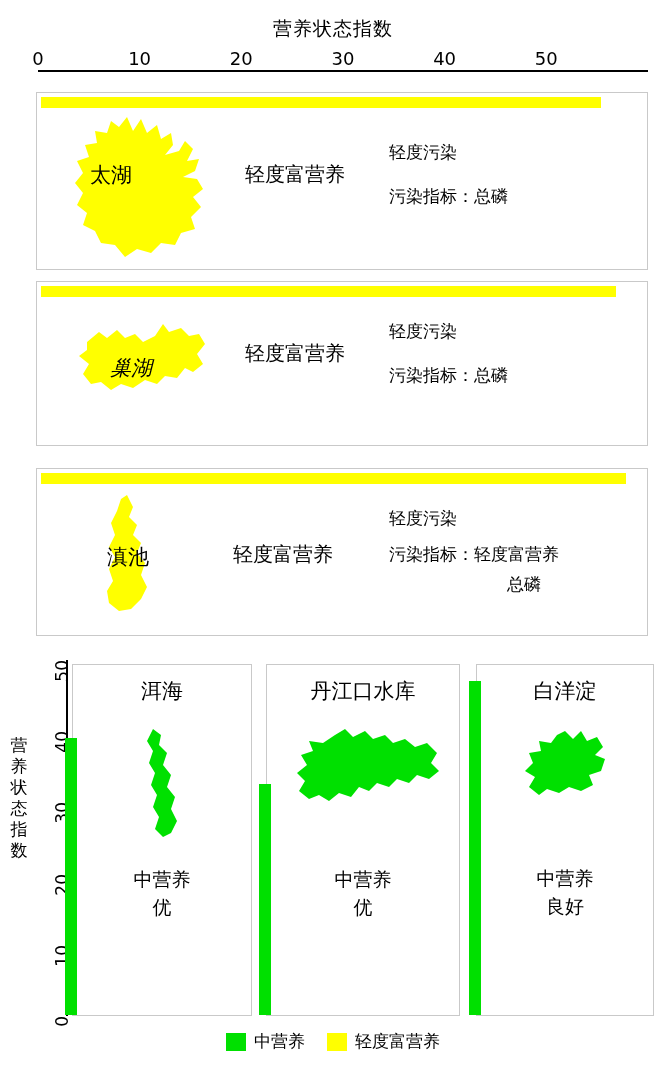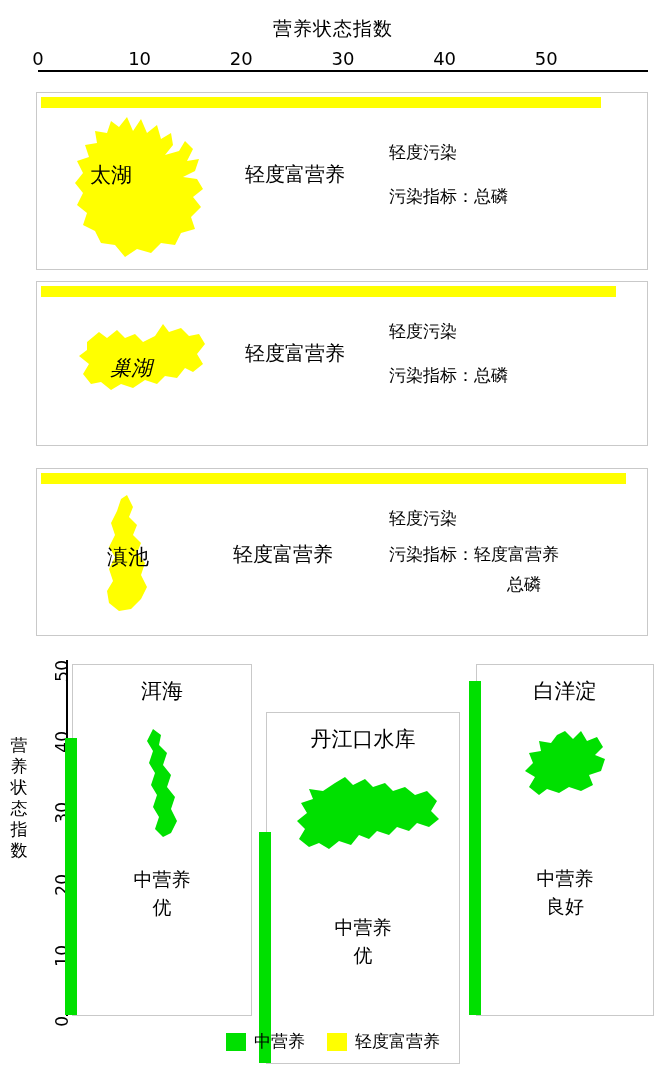--- a/index.html
+++ b/index.html
@@ -283,21 +283,21 @@
     <path fill="#00e000" d="M24 4 L32 10 L30 20 L38 28 L34 40 L42 50 L38 62 L46 72
       L42 84 L48 96 L42 108 L34 112 L26 104 L30 92 L24 82 L28 70 L22 60
       L26 48 L20 38 L24 26 L18 16 Z"></path>
   </svg>
   <div class="small-text" style="top:200px;">
     <div>中营养</div>
     <div>优</div>
   </div>
 </div>
 
-<div class="small-panel" id="panel-danjiangkou" style="left:266px; width:194px;margin-top:48px;">
+<div class="small-panel" id="panel-danjiangkou" style="left:266px; width:194px;">
   <div class="small-title">丹江口水库</div>
   <div class="green-bar" style="left:-8px; height:231px;"></div>
   <svg class="lake-shape" style="left:22px; top:60px;" width="160" height="110" viewBox="0 0 160 110">
     <path fill="#00e000" d="M46 10 L56 4 L64 12 L76 6 L84 14 L96 10 L104 18 L116 14
       L126 22 L138 18 L148 28 L142 38 L150 46 L140 54 L128 50 L120 58 L108 54
       L100 62 L88 58 L80 66 L70 62 L62 72 L50 68 L40 76 L30 70 L20 74
       L10 66 L16 56 L8 48 L18 40 L12 30 L24 26 L20 16 L34 18 Z"></path>
   </svg>
   <div class="small-text" style="top:200px;">
     <div>中营养</div>

